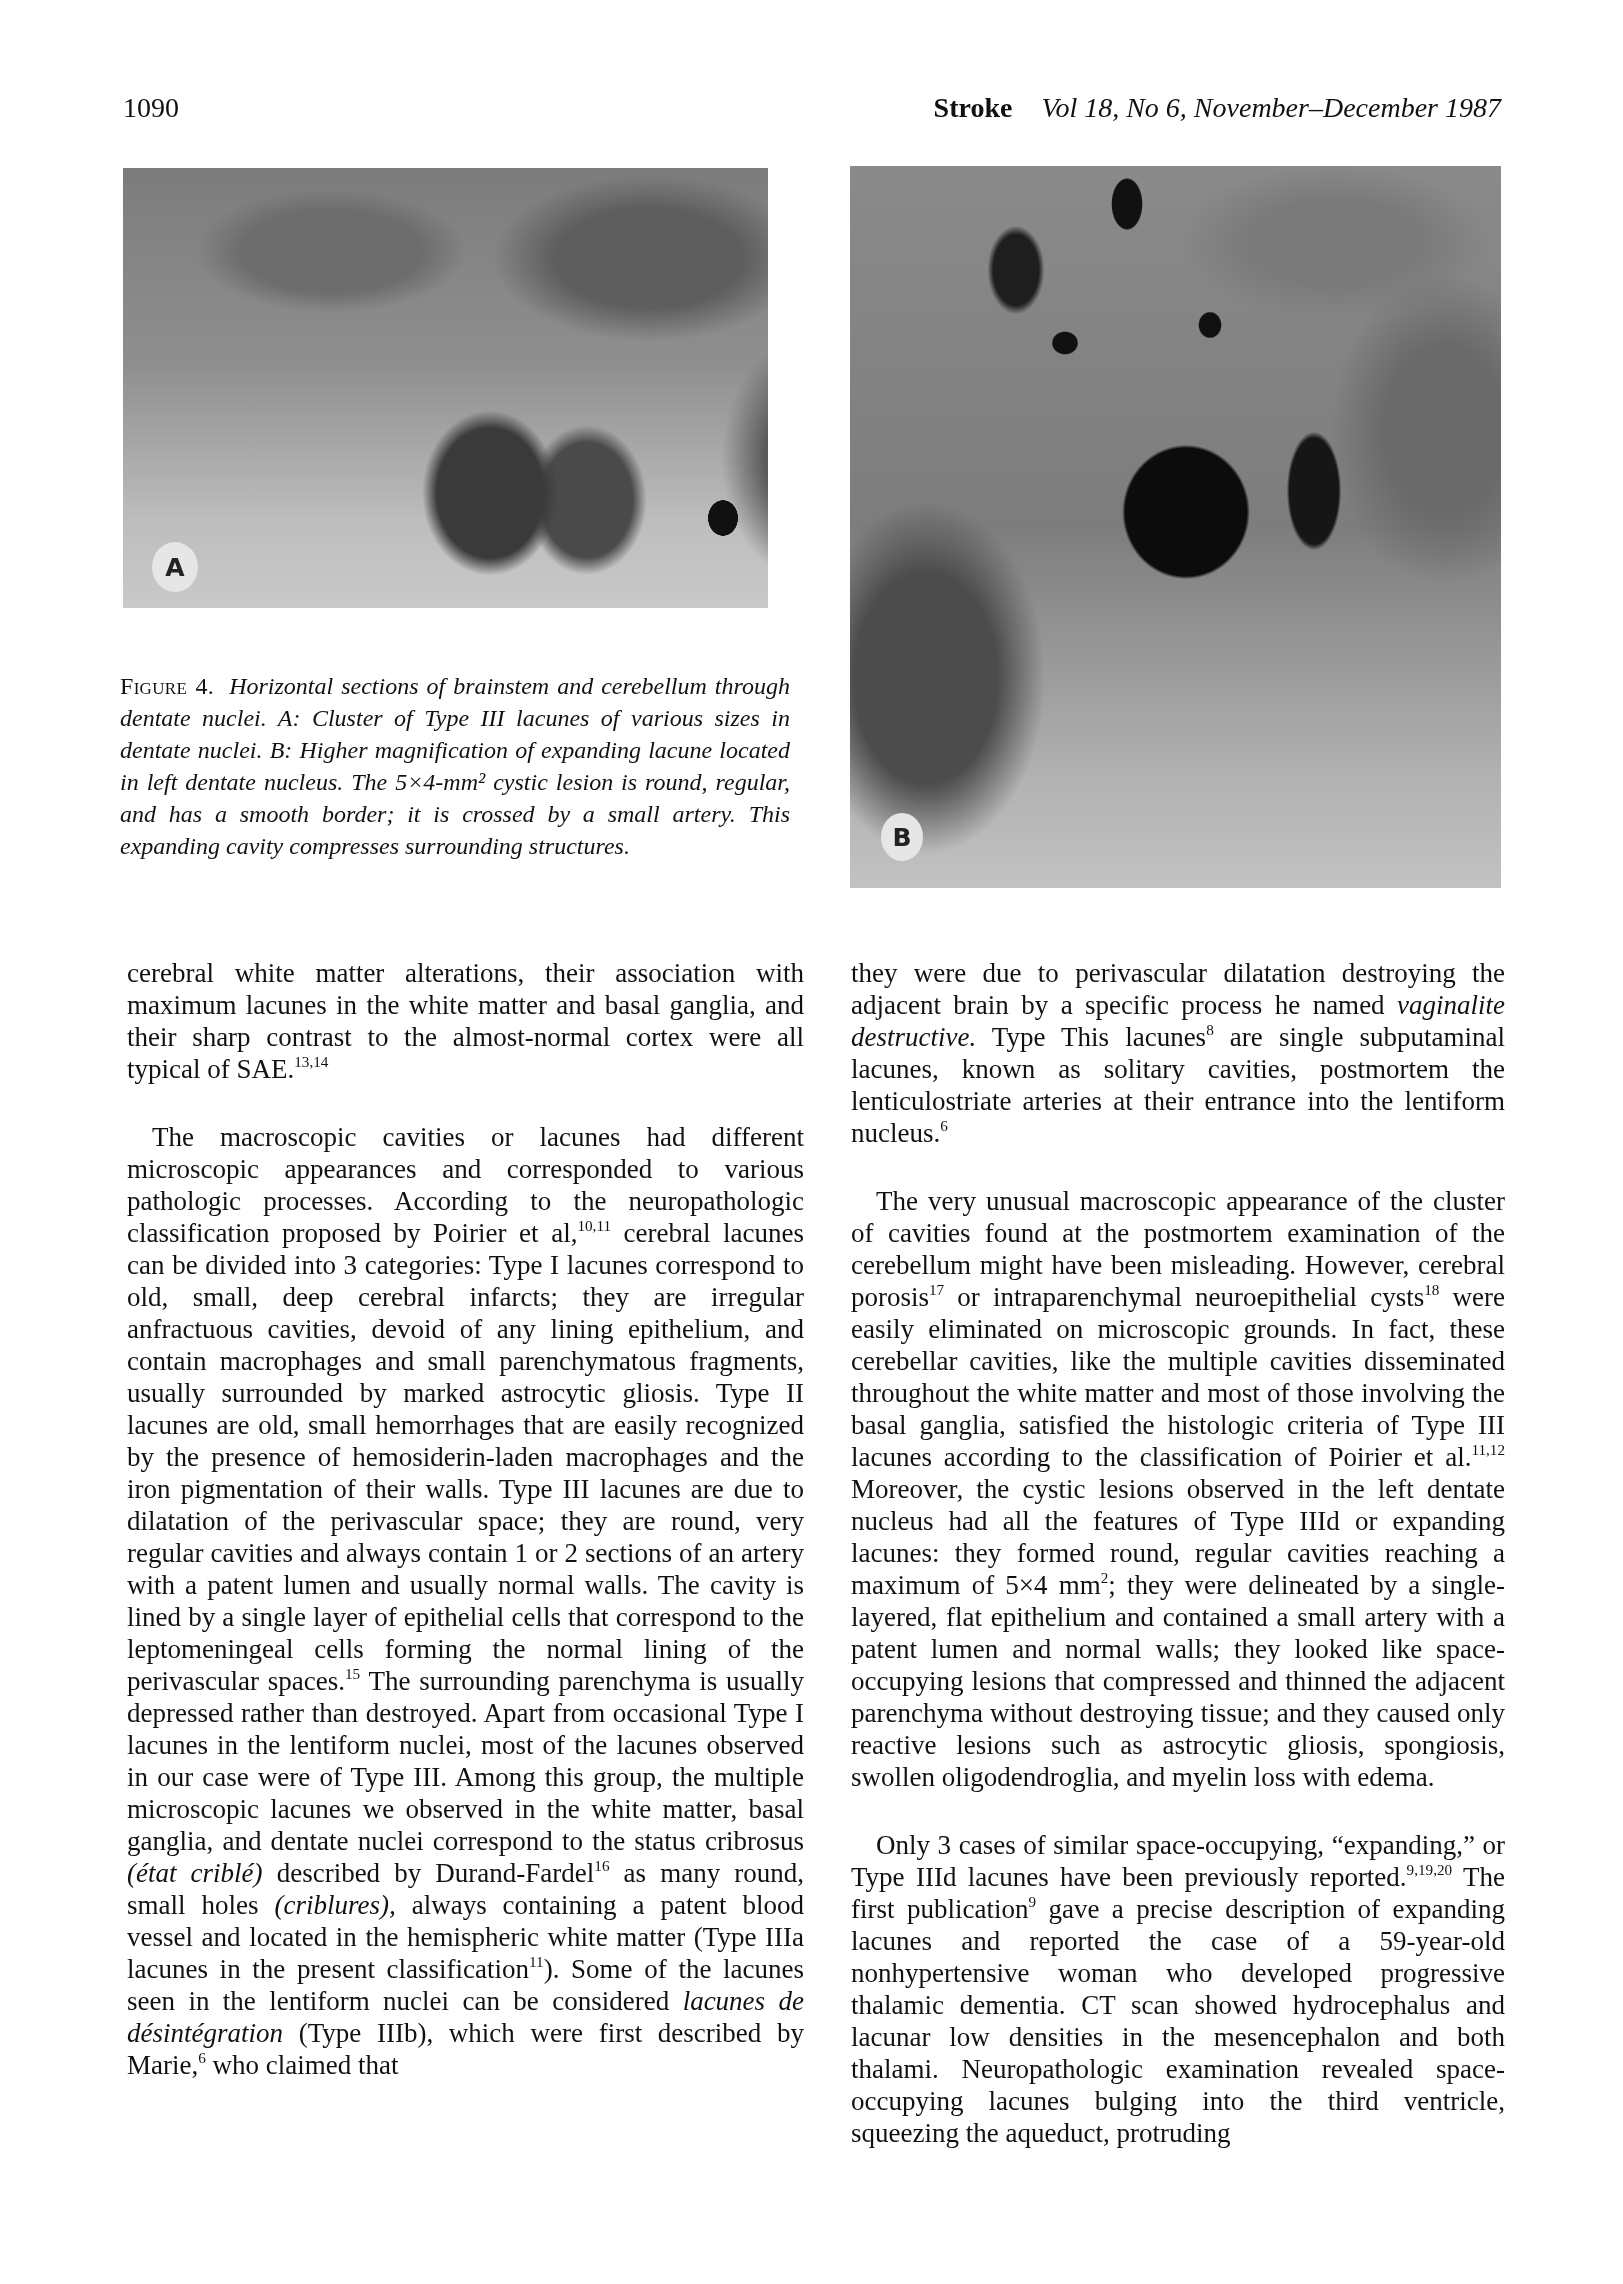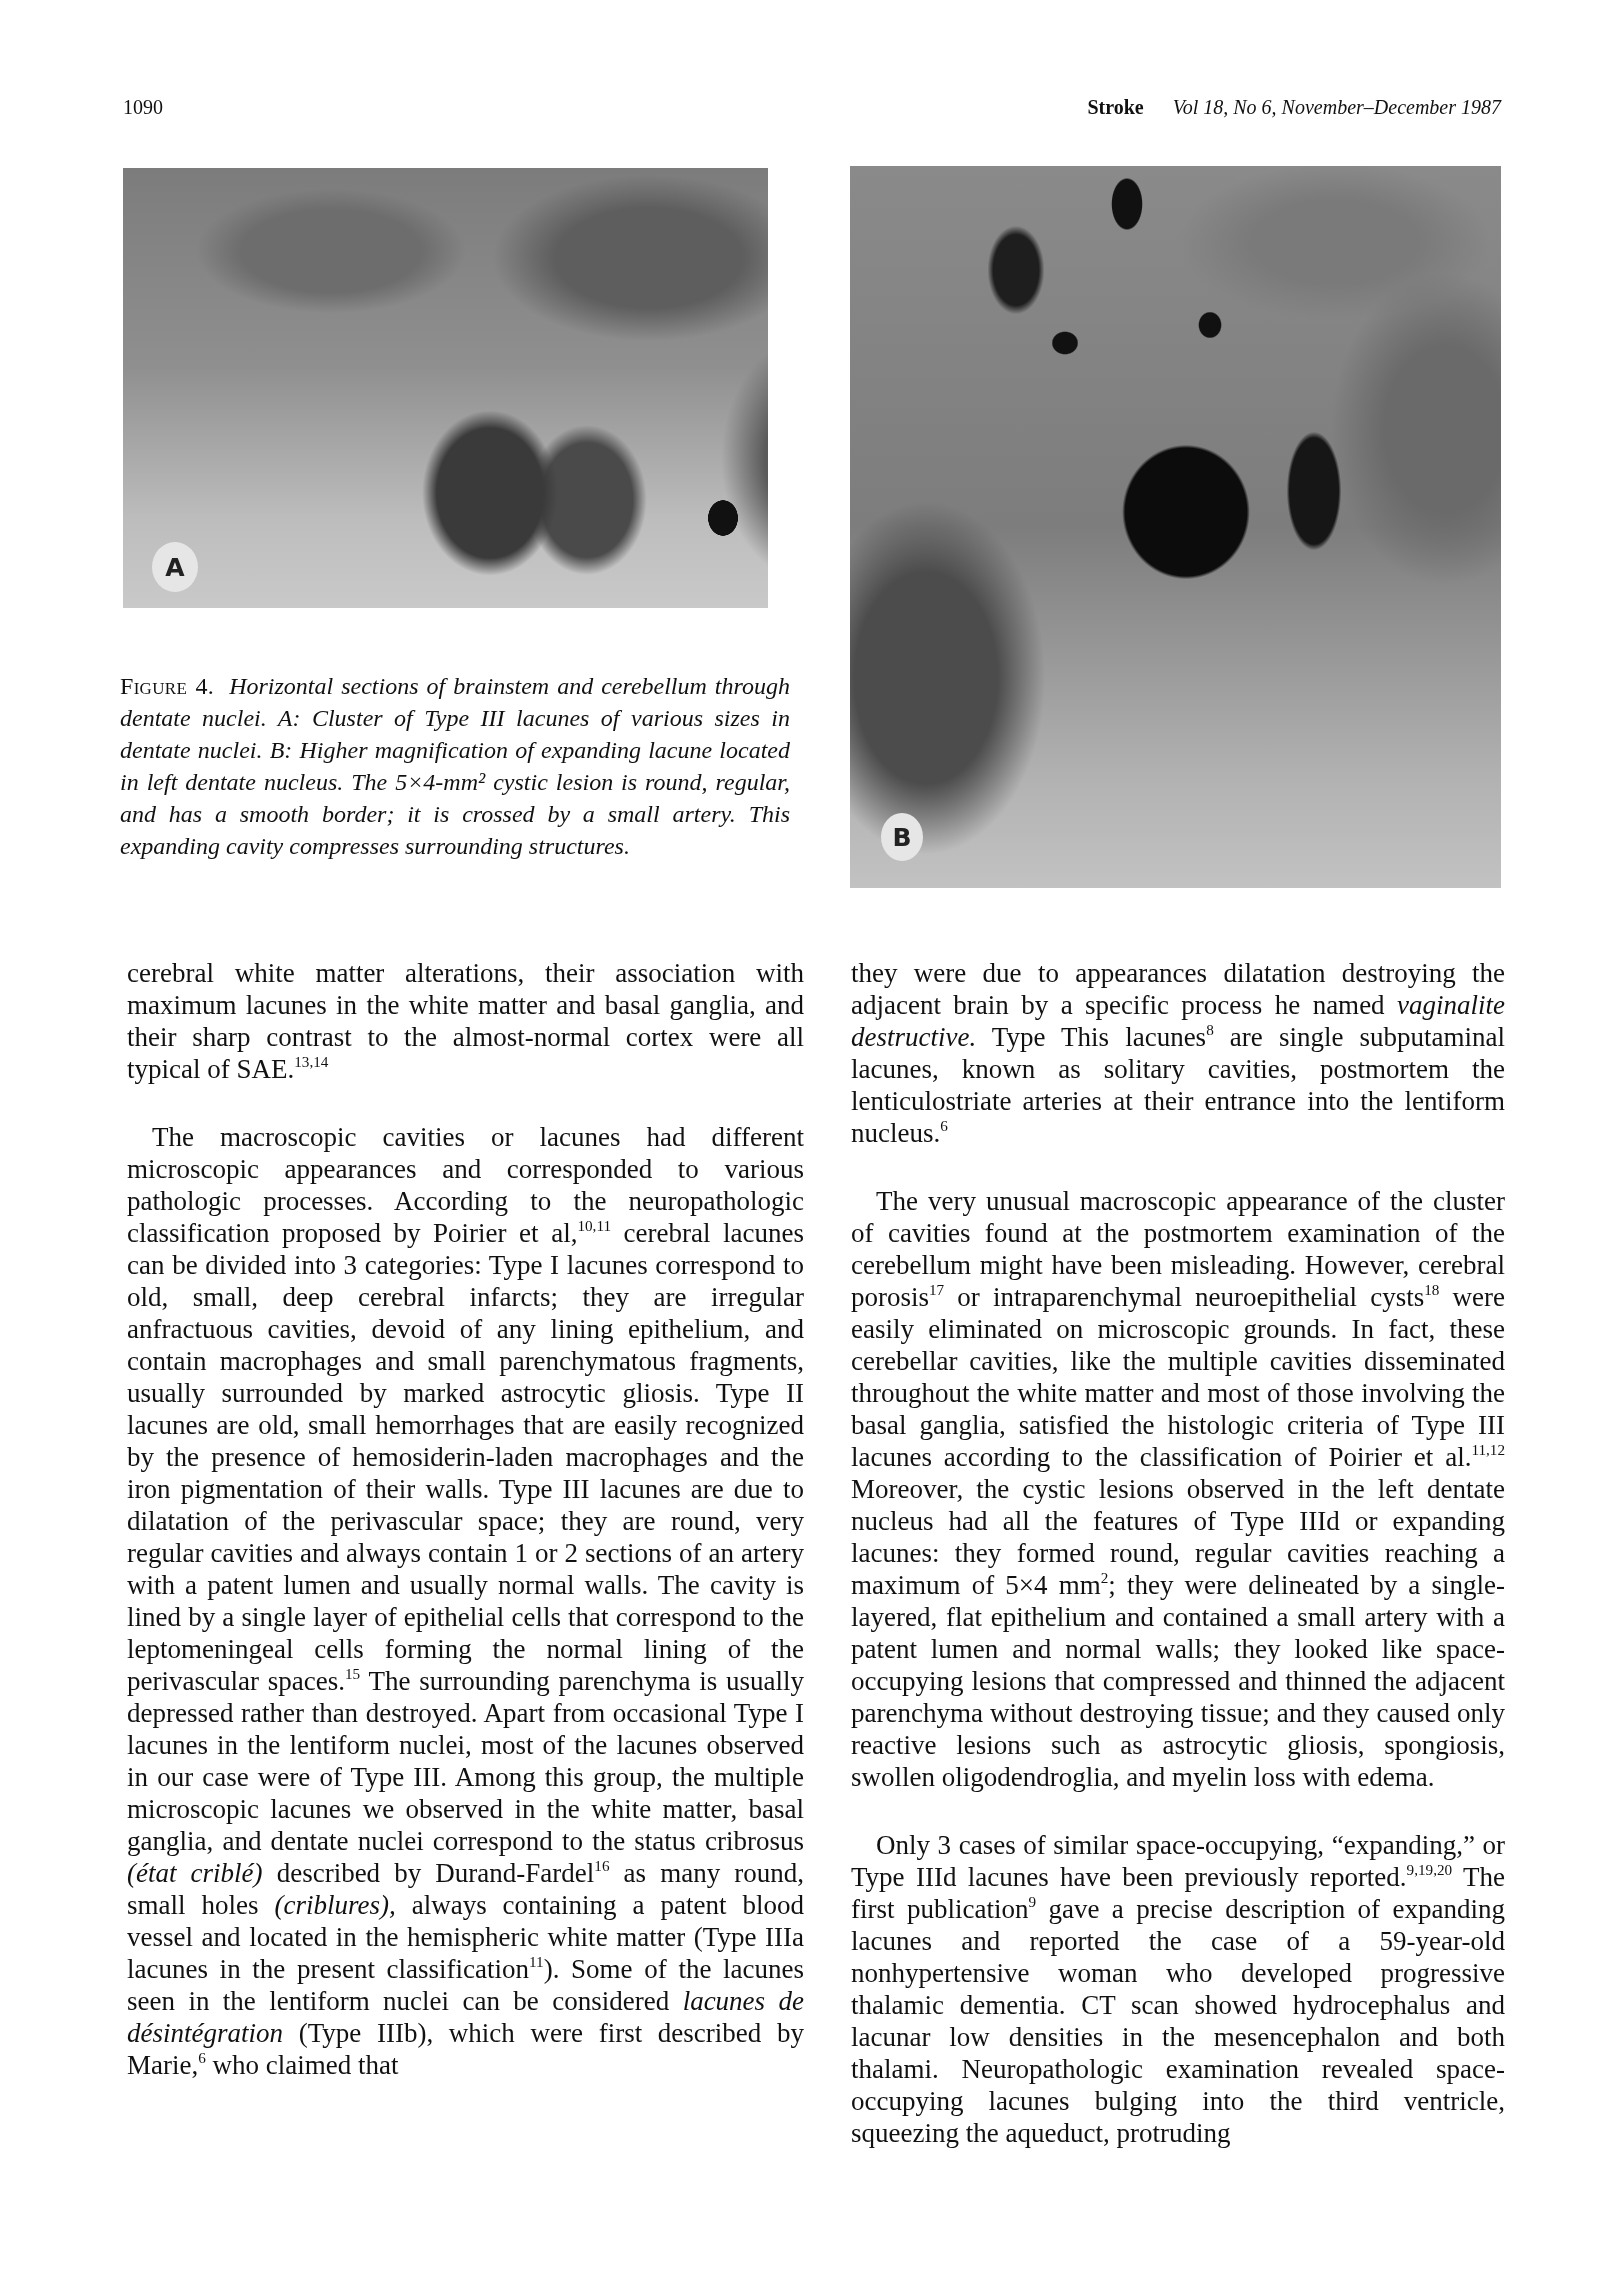--- a/index.html
+++ b/index.html
@@ -1,19 +1,19 @@
 <!DOCTYPE html>
 <html style="font-size:11px"><head>
 <meta charset="utf-8">
 <style>
   html, body { margin: 0; padding: 0; background: #ffffff; }
   body { width: 1624px; height: 2284px; position: relative; overflow: hidden;
          font-family: "Liberation Serif", "DejaVu Serif", serif; color: #111; }
 
-  .running-head { position: absolute; top: 91px; font-size: 20px; line-height: 33px; }
+  .running-head { position: absolute; top: 91px; font-size: 28px; line-height: 33px; }
   #page-number { left: 123px; }
   #journal-head { right: 123px; text-align: right; }
   #journal-head .jname { font-weight: bold; margin-right: 29px; }
   #journal-head .jvol { font-style: italic; text-align: center; }
 
   .figure { position: absolute; background: #8a8a8a; overflow: hidden; }
   #fig-a { left: 123px; top: 168px; width: 645px; height: 440px;
     background:
       radial-gradient(ellipse 21px 25px at 600px 350px, #111 0 70%, transparent 72%),
       radial-gradient(ellipse 97px 118px at 367px 325px, #3a3a3a 0 55%, transparent 70%),
@@ -74,17 +74,17 @@
 <div id="caption">
   <span class="fig-label">Figure 4.</span><span class="fig-text">Horizontal sections of brainstem and cerebellum through dentate nuclei. A: Cluster of Type III lacunes of various sizes in dentate nuclei. B: Higher magnification of expanding lacune located in left dentate nucleus. The 5×4-mm² cystic lesion is round, regular, and has a smooth border; it is crossed by a small artery. This expanding cavity compresses surrounding structures.</span>
 </div>
 
 <div id="col-left" class="column">
   <p><span>cerebral white matter alterations, their association with maximum lacunes in the white matter and basal ganglia, and their sharp contrast to the almost-normal cortex were all typical of SAE.</span><sup>13,14</sup></p>
   <p class="indent"><span>The macroscopic cavities or lacunes had different microscopic appearances and corresponded to various pathologic processes. According to the neuropathologic classification proposed by Poirier et al,</span><sup>10,11</sup><span> cerebral lacunes can be divided into 3 categories: Type I lacunes correspond to old, small, deep cerebral infarcts; they are irregular anfractuous cavities, devoid of any lining epithelium, and contain macrophages and small parenchymatous fragments, usually surrounded by marked astrocytic gliosis. Type II lacunes are old, small hemorrhages that are easily recognized by the presence of hemosiderin-laden macrophages and the iron pigmentation of their walls. Type III lacunes are due to dilatation of the perivascular space; they are round, very regular cavities and always contain 1 or 2 sections of an artery with a patent lumen and usually normal walls. The cavity is lined by a single layer of epithelial cells that correspond to the leptomeningeal cells forming the normal lining of the perivascular spaces.</span><sup>15</sup><span> The surrounding parenchyma is usually depressed rather than destroyed. Apart from occasional Type I lacunes in the lentiform nuclei, most of the lacunes observed in our case were of Type III. Among this group, the multiple microscopic lacunes we observed in the white matter, basal ganglia, and dentate nuclei correspond to the status cribrosus </span><em>(état criblé)</em><span> described by Durand-Fardel</span><sup>16</sup><span> as many round, small holes </span><em>(criblures),</em><span> always containing a patent blood vessel and located in the hemispheric white matter (Type IIIa lacunes in the present classification</span><sup>11</sup><span>). Some of the lacunes seen in the lentiform nuclei can be considered </span><em>lacunes de désintégration</em><span> (Type IIIb), which were first described by Marie,</span><sup>6</sup><span> who claimed that</span></p>
 </div>
 
 <div id="col-right" class="column">
-  <p><span>they were due to appearances dilatation destroying the adjacent brain by a specific process he named </span><em>vaginalite destructive.</em><span> Type This lacunes</span><sup>8</sup><span> are single subputaminal lacunes, known as solitary cavities, postmortem the lenticulostriate arteries at their entrance into the lentiform nucleus.</span><sup>6</sup></p>
+  <p><span>they were due to perivascular dilatation destroying the adjacent brain by a specific process he named </span><em>vaginalite destructive.</em><span> Type This lacunes</span><sup>8</sup><span> are single subputaminal lacunes, known as solitary cavities, postmortem the lenticulostriate arteries at their entrance into the lentiform nucleus.</span><sup>6</sup></p>
   <p class="indent"><span>The very unusual macroscopic appearance of the cluster of cavities found at the postmortem examination of the cerebellum might have been misleading. However, cerebral porosis</span><sup>17</sup><span> or intraparenchymal neuroepithelial cysts</span><sup>18</sup><span> were easily eliminated on microscopic grounds. In fact, these cerebellar cavities, like the multiple cavities disseminated throughout the white matter and most of those involving the basal ganglia, satisfied the histologic criteria of Type III lacunes according to the classification of Poirier et al.</span><sup>11,12</sup><span> Moreover, the cystic lesions observed in the left dentate nucleus had all the features of Type IIId or expanding lacunes: they formed round, regular cavities reaching a maximum of 5×4 mm</span><sup>2</sup><span>; they were delineated by a single-layered, flat epithelium and contained a small artery with a patent lumen and normal walls; they looked like space-occupying lesions that compressed and thinned the adjacent parenchyma without destroying tissue; and they caused only reactive lesions such as astrocytic gliosis, spongiosis, swollen oligodendroglia, and myelin loss with edema.</span></p>
   <p class="indent"><span>Only 3 cases of similar space-occupying, “expanding,” or Type IIId lacunes have been previously reported.</span><sup>9,19,20</sup><span> The first publication</span><sup>9</sup><span> gave a precise description of expanding lacunes and reported the case of a 59-year-old nonhypertensive woman who developed progressive thalamic dementia. CT scan showed hydrocephalus and lacunar low densities in the mesencephalon and both thalami. Neuropathologic examination revealed space-occupying lacunes bulging into the third ventricle, squeezing the aqueduct, protruding</span></p>
 </div>
 
 
 </body></html>

